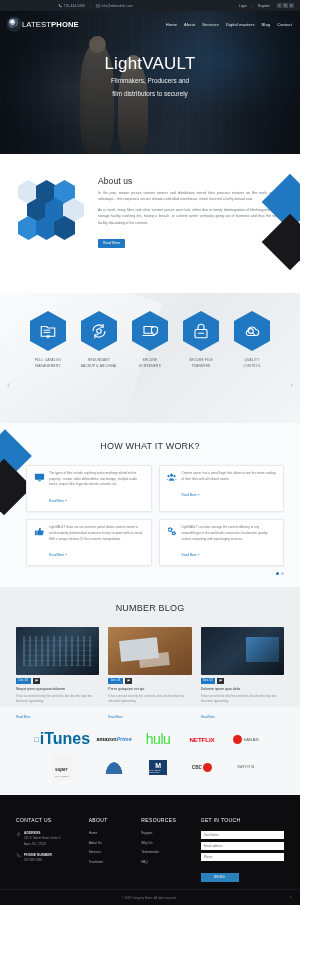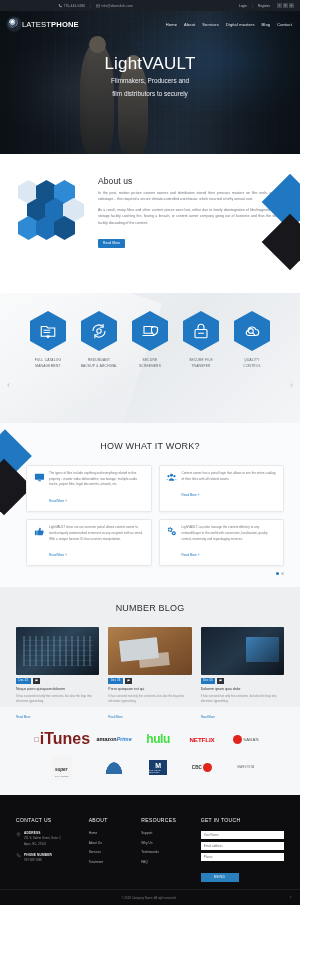--- a/index.html
+++ b/index.html
@@ -143,25 +143,25 @@
   .badge-ico { background: #2f3238; width: 7px; height: 5.6px; display:flex; align-items:center; justify-content:center; }
   .badge-ico svg { width: 3px; height: 3px; fill: #fff; }
   .post-title { font-size: 3.5px; color: #34383e; margin-top: 3px; line-height: 1.5; }
   .post-ex { font-size: 2.9px; color: #8c9097; line-height: 1.8; margin-top: 2px; }
   .post-more { font-size: 2.9px; color: #1f78c1; margin-top: 2px; display: inline-block; cursor: pointer; }
 
   
   .logos { height: 88px; background: #f6f7f8; padding: 20px 34px 0 34px; }
   .logo-grid { display: grid; grid-template-columns: repeat(5, 1fr); gap: 4px 4px; }
   .logo-cell { height: 24px; display: flex; align-items: center; justify-content: center; }
-  .lg-itunes { color:#7f1d1d; display:flex; align-items:center; gap:.5px; }
+  .lg-itunes { color:#0369a1; display:flex; align-items:center; gap:.5px; }
   .lg-itunes .apple { font-size: 7px; }
   .lg-amazon { color:#111; font-size:5.4px; font-weight:700; }
   .lg-amazon i { color:#2f7fd1; font-style: italic; font-weight: 700; }
-  .lg-hulu { color:#3ee03e; font-size:12px; font-weight:700; letter-spacing:-.4px; }
+  .lg-hulu { color:#3ee03e; font-size:14px; font-weight:400; letter-spacing:-.4px; }
   .lg-netflix { color:#e50914; font-size:6.2px; font-weight:700; letter-spacing:-.1px; }
   .lg-saban { display:flex; align-items:center; gap:1px; }
   .lg-saban .sw { width:9px; height:9px; border-radius:50%; background:#e2231a; }
   .lg-saban span { color:#555; font-size:4.2px; letter-spacing:.3px; }
   .lg-super { background:#f4f4f4; padding:2px 3px; }
   .lg-super b { font-size:4.6px; color:#333; font-style: italic; }
   .lg-super em { display:block; font-size:2.4px; color:#666; font-style: normal; letter-spacing:.4px; }
   .lg-arch { width:20px; height:14px; background: radial-gradient(ellipse at 50% 120%, #2d6ca8 0 60%, transparent 62%); }
   .lg-m { width:18px; height:15px; background:#163d6b; color:#fff; display:flex; flex-direction:column; align-items:center; justify-content:center; }
   .lg-m b { font-size:7px; line-height:1; }

